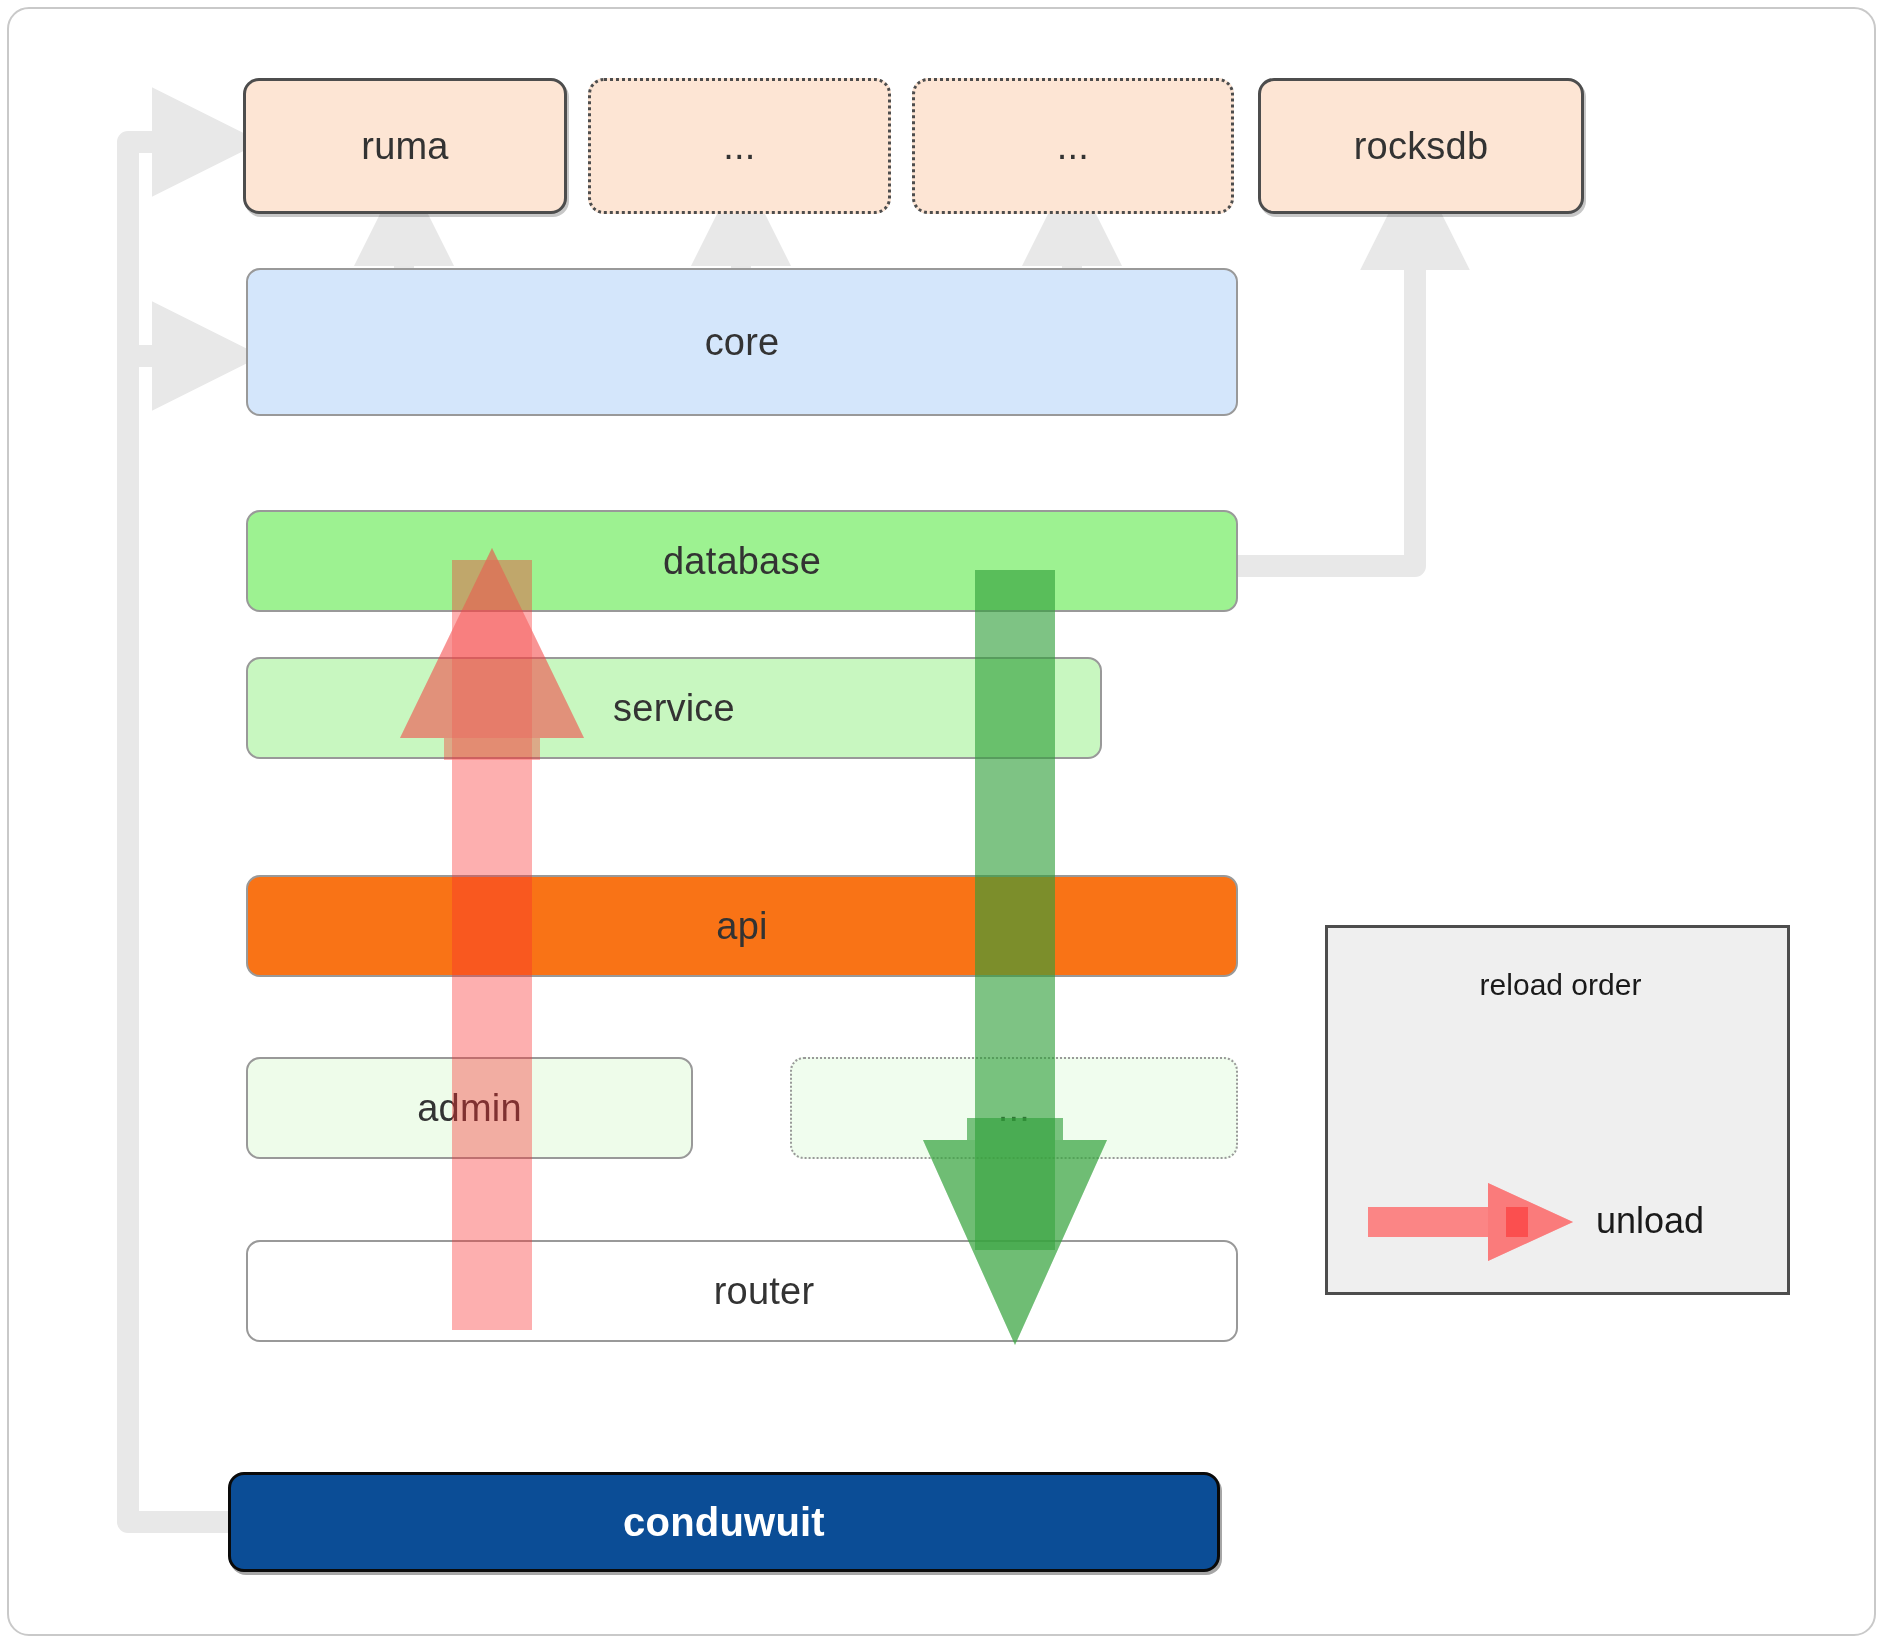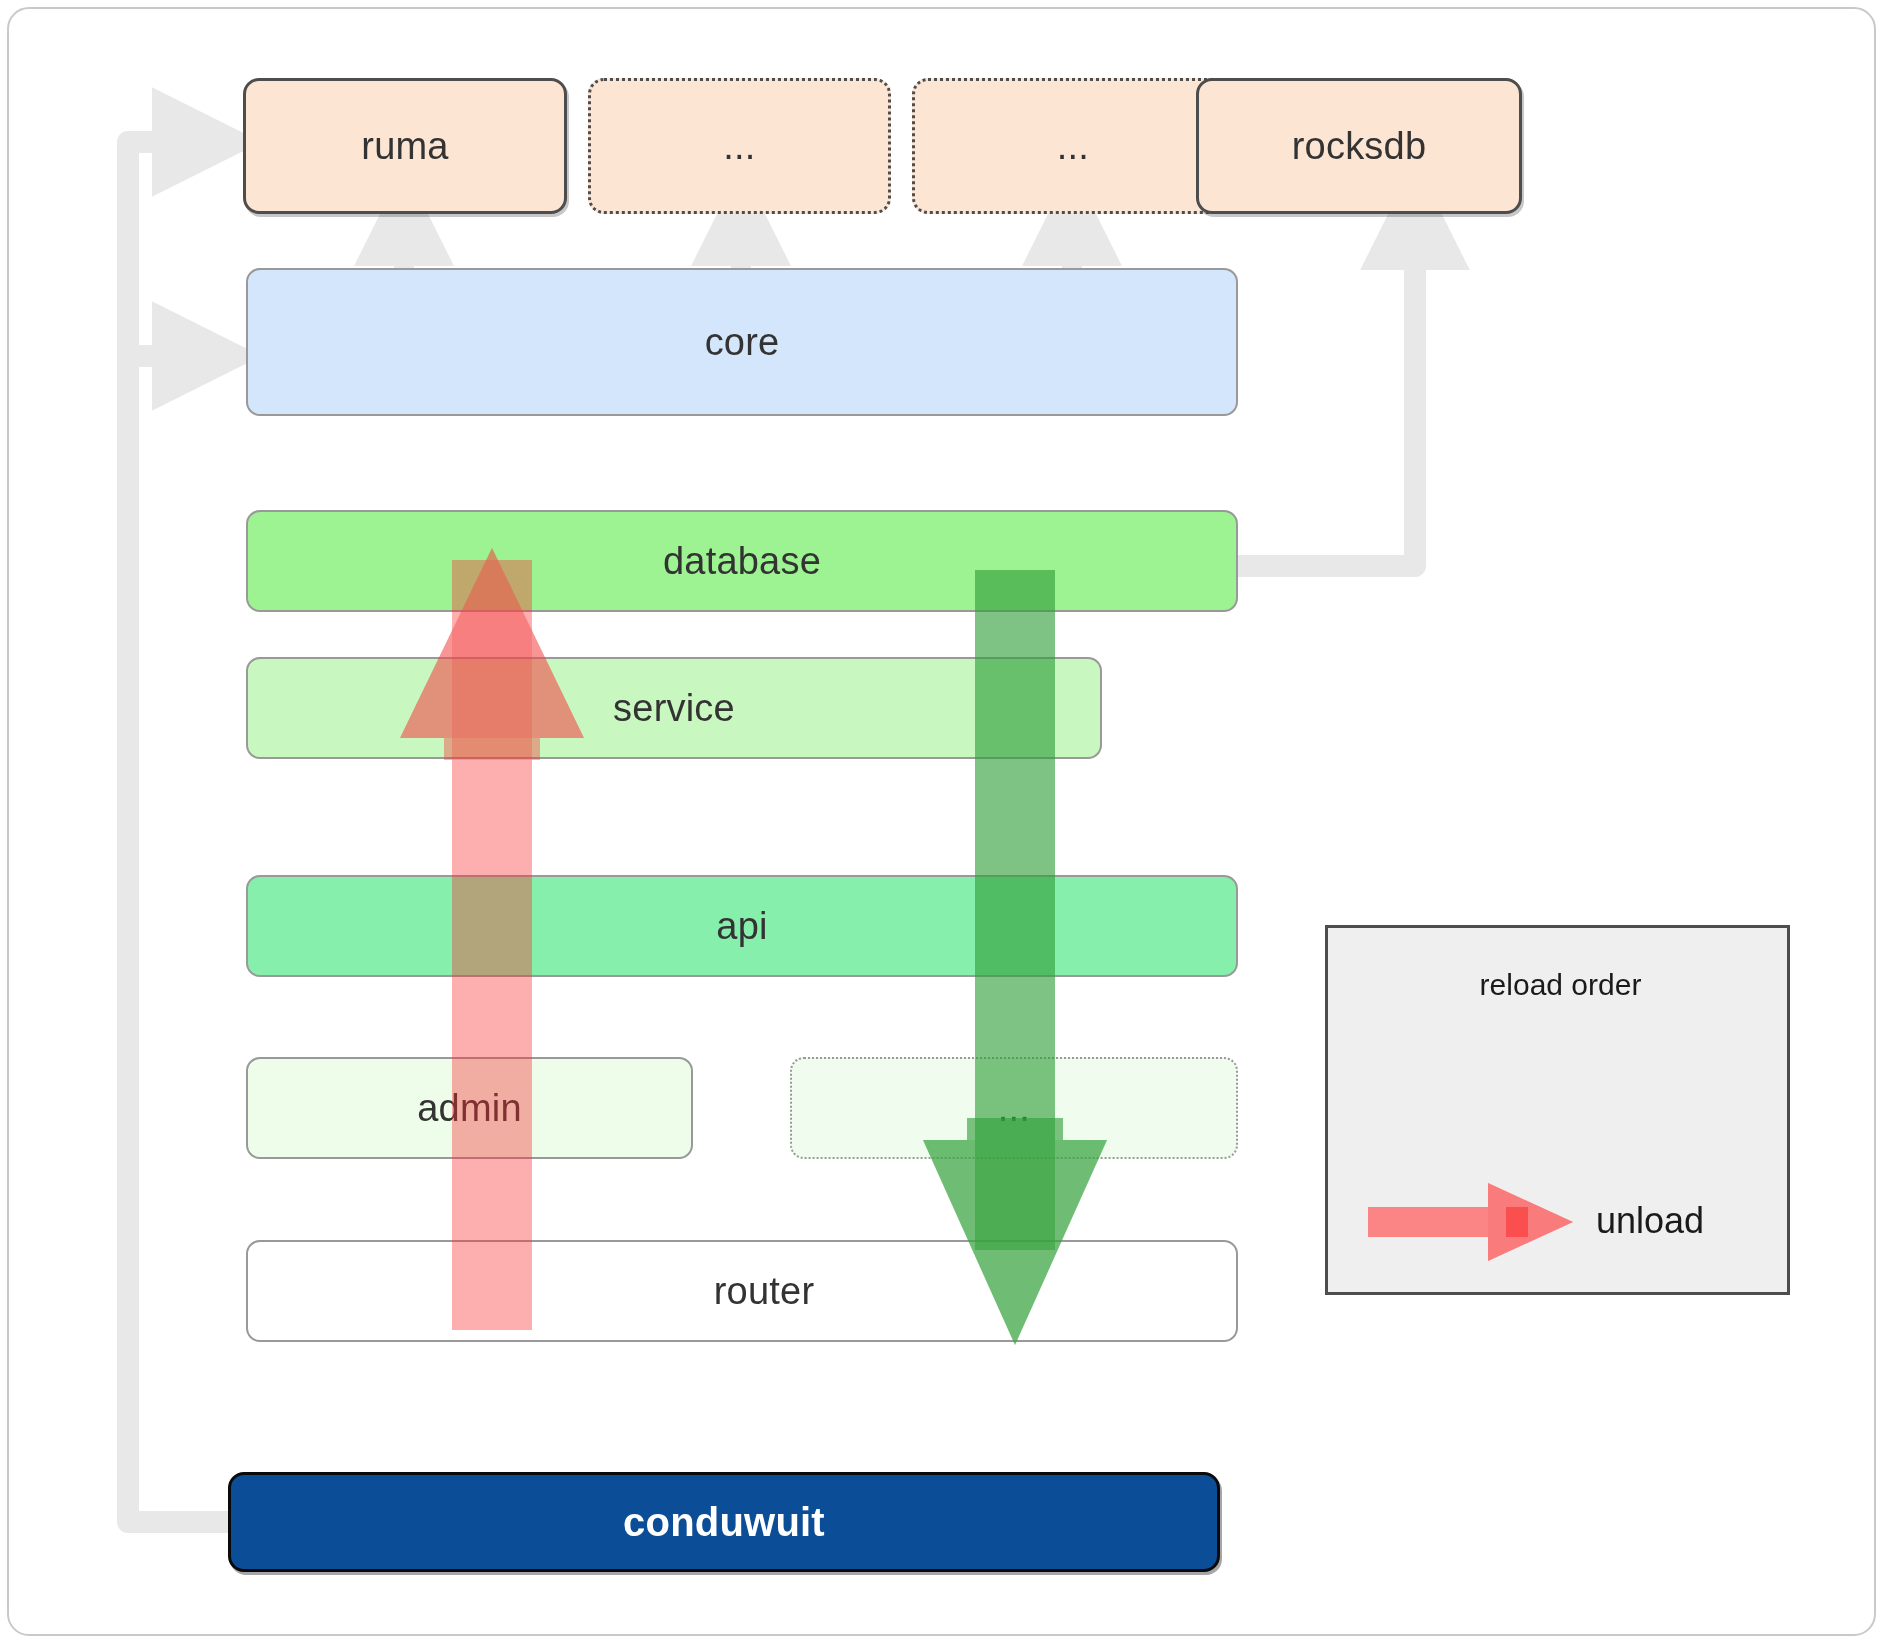--- a/index.html
+++ b/index.html
@@ -68,21 +68,21 @@
   }
 
   
   .layerbox {
     border: 2px solid #999999;
     border-radius: 14px;
   }
   .core      { background: #d4e6fb; height: 148px; }
   .database  { background: #9df291; height: 102px; }
   .service   { background: #c8f7c0; height: 102px; }
-  .api       { background: #86efac; height: 102px; }
+  .api       { background: #f97316; height: 102px; }
   .admin     { background: #eefcea; height: 102px; }
   .dots-box  { background: #f0fdee; height: 102px; border: 2px dotted #999999; }
   .router    { background: #ffffff; height: 102px; }
 
   .brand {
     background: #0b4d96;
     border: 3px solid #0a0a0a;
     border-radius: 16px;
     height: 100px;
     color: #ffffff;
@@ -172,21 +172,21 @@
   </div>
 
   <div class="node ext dotted" style="left:588px; top:78px;  width:303px;">
     <span>...</span>
   </div>
 
   <div class="node ext dotted" style="left:912px; top:78px;  width:322px;">
     <span>...</span>
   </div>
 
-  <div class="node ext" style="left:1196px; top:78px; width:326px;">
+  <div class="node ext" style="left:1258px; top:78px; width:326px;">
     <span>rocksdb</span>
   </div>
 
   <div class="node layerbox core" style="left:246px; top:268px; width:992px;">
     <span>core</span>
   </div>
 
   <div class="node layerbox database" style="left:246px; top:510px; width:992px;">
     <span>database</span>
   </div>

